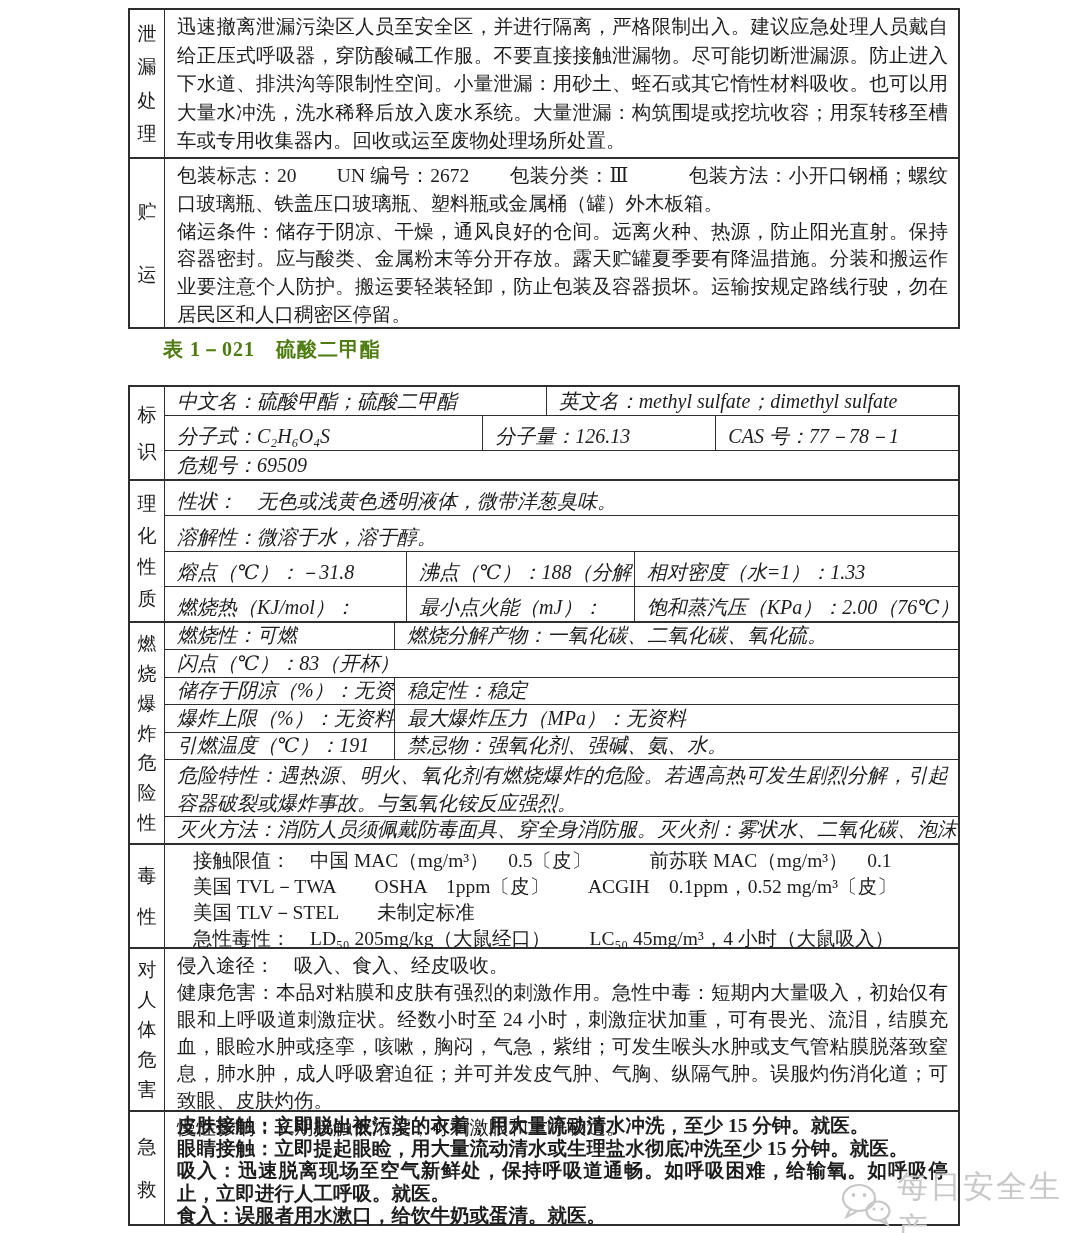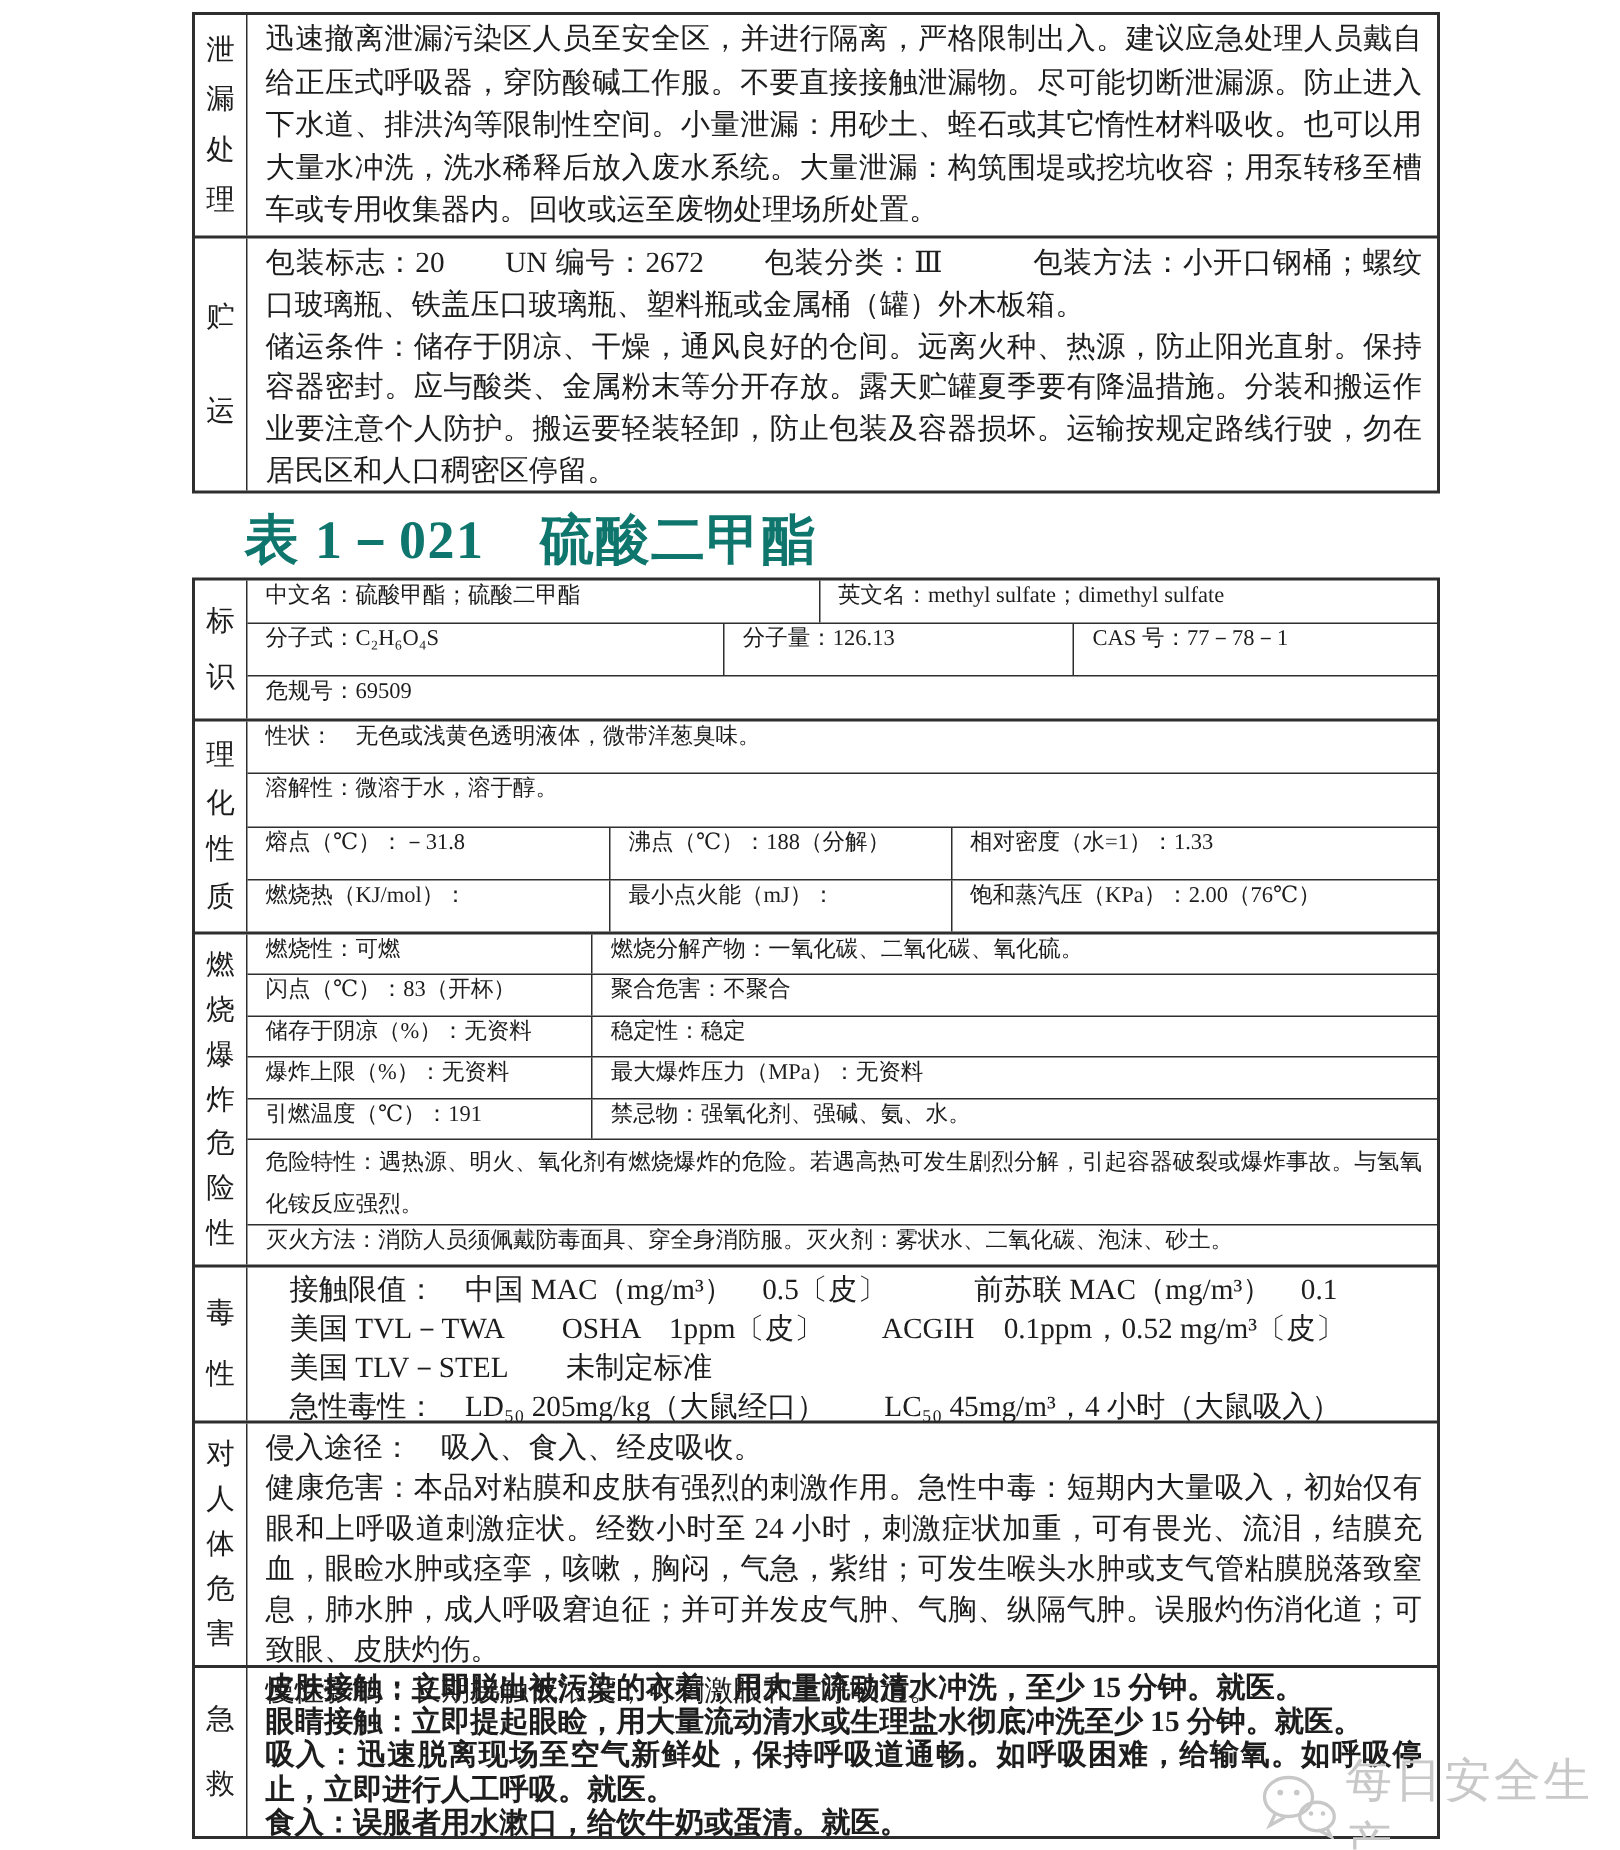--- a/index.html
+++ b/index.html
@@ -42,43 +42,44 @@
   .lh-health  p { line-height: 27px; }
   .lh-aid     p { line-height: 22.6px; font-weight: bold; }
   .rows { flex: 1; display: flex; flex-direction: column; min-width: 0; }
   .row { display: flex; border-top: 1.6px solid #2e2e2e; flex: 1; min-height: 0; }
   .row:first-child { border-top: none; }
   .row.fixed { flex: 0 0 auto; }
   .cell {
     border-left: 1.6px solid #2e2e2e;
     padding: 0 8px 0 12px;
     display: flex;
-    align-items: flex-start;
-    font-size: 15px;
+    align-items: flex-end;
+    font-size: 20px;
     white-space: nowrap;
     overflow: hidden;
     min-width: 0;
+    font-style: italic;
   }
   .cell:first-child { border-left: none; }
   .cell.grow { flex: 1; }
   .cell.multi {
     display: block;
     white-space: normal;
     text-align: justify;
     line-height: 28px;
     padding: 1px 10px 0 12px;
   }
   .page-title {
     position: absolute;
     left: 163px;
     top: 336px;
-    font-size: 36px;
+    font-size: 20px;
     font-weight: bold;
     letter-spacing: 1px;
-    color: #0f766e;
+    color: #4d7c0f;
   }
   .watermark {
     position: absolute;
     left: 840px;
     top: 1166px;
     display: flex;
     align-items: center;
     gap: 5px;
     color: #c8c8c8;
     font-size: 31px;
@@ -210,23 +211,20 @@
           <div class="cell" style="width:28.9%">
               <span>燃烧性：可燃</span>
             </div>
           <div class="cell grow">
               <span>燃烧分解产物：一氧化碳、二氧化碳、氧化硫。</span>
             </div>
         </div>
         <div class="row">
           <div class="cell" style="width:28.9%">
               <span>闪点（℃）：83（开杯）</span>
-            </div>
-          <div class="cell grow">
-              <span>聚合危害：不聚合</span>
             </div>
         </div>
         <div class="row">
           <div class="cell" style="width:28.9%">
               <span>储存于阴凉（%）：无资料</span>
             </div>
           <div class="cell grow">
               <span>稳定性：稳定</span>
             </div>
         </div>

